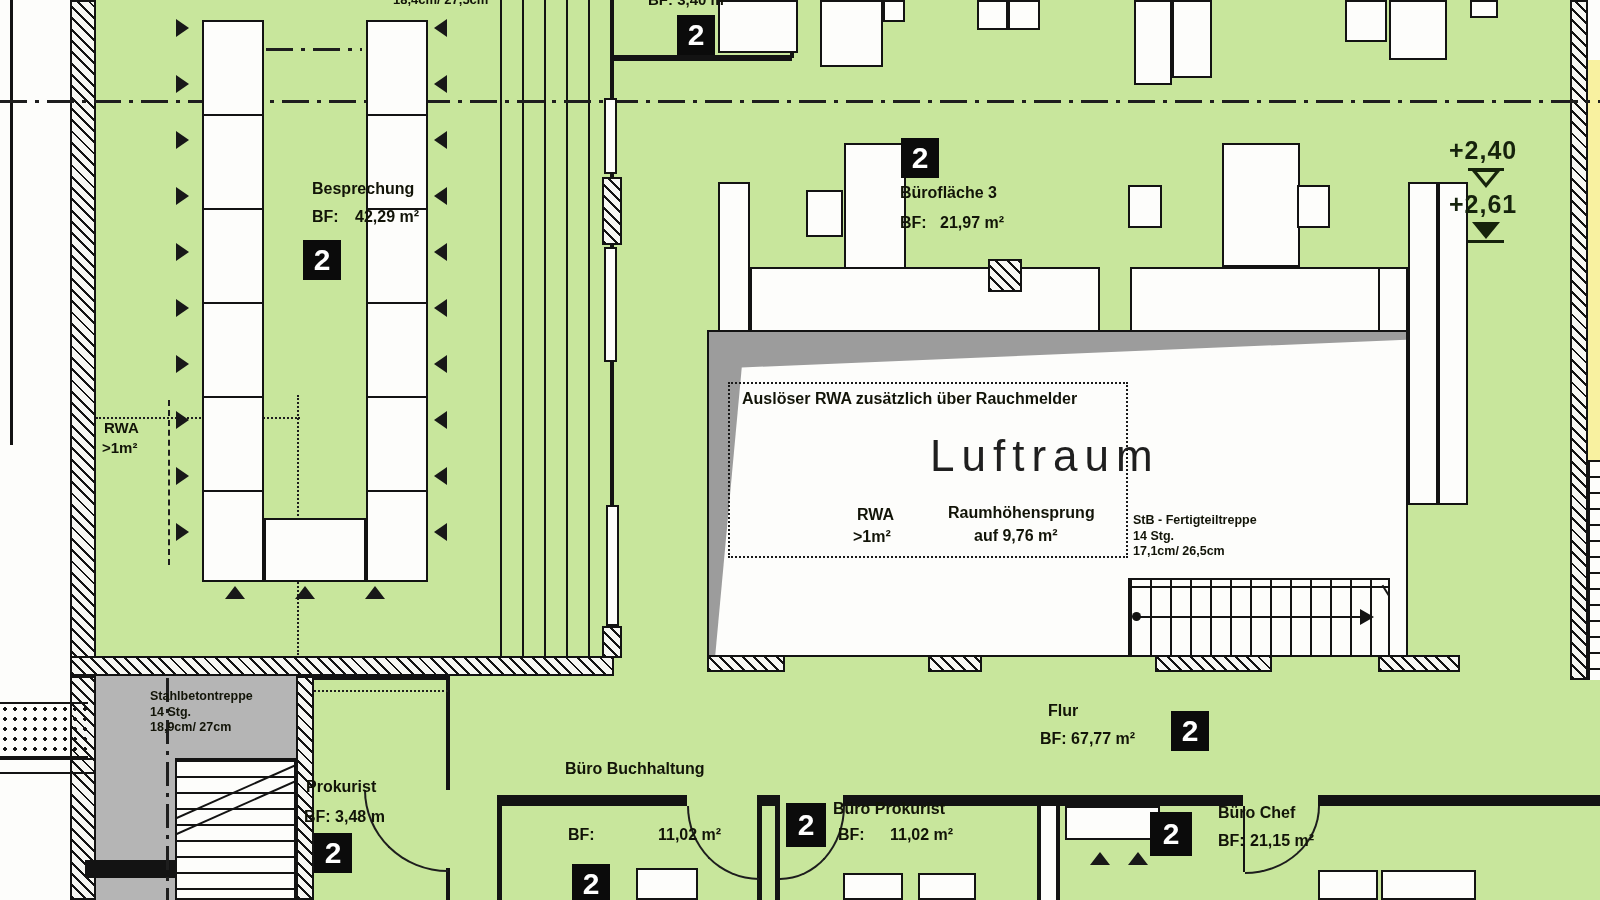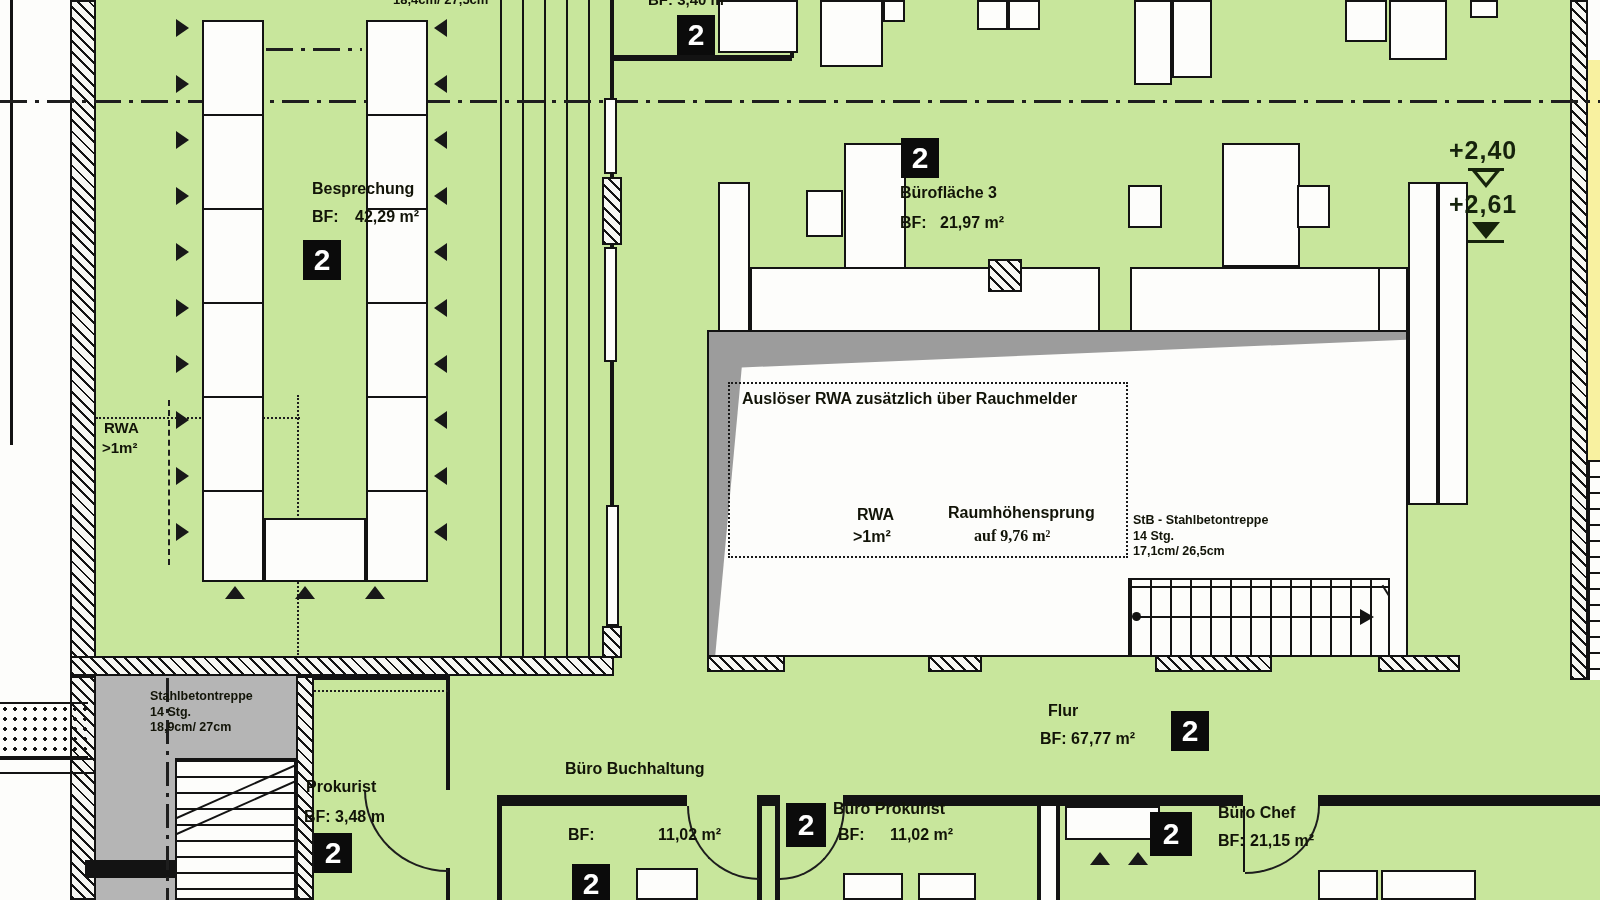--- a/index.html
+++ b/index.html
@@ -228,25 +228,26 @@
   <div class="lbl" style="left:890px;top:826px;">11,02 m²</div>
 
   <div class="lbl" style="left:1218px;top:804px;">Büro Chef</div>
   <div class="lbl" style="left:1218px;top:832px;">BF:</div>
   <div class="lbl" style="left:1250px;top:832px;">21,15 m²</div>
 
   <div class="lbl" style="left:104px;top:420px;font-size:15px;">RWA</div>
   <div class="lbl" style="left:102px;top:440px;font-size:15px;">&gt;1m²</div>
 
   <div class="lbl" style="left:742px;top:390px;font-size:16px;font-weight:600;">Auslöser RWA zusätzlich über Rauchmelder</div>
+  <div class="lbl" style="left:930px;top:432px;font-size:44px;font-weight:500;letter-spacing:7px;color:#1f1f1f;">Luftraum</div>
   <div class="lbl" style="left:857px;top:506px;">RWA</div>
   <div class="lbl" style="left:853px;top:528px;">&gt;1m²</div>
   <div class="lbl" style="left:948px;top:504px;">Raumhöhensprung</div>
-  <div class="lbl" style="left:974px;top:527px;font-family:Liberation Serif, serif;">auf 9,76 m²</div>
-  <div class="lbl sm" style="left:1133px;top:514px;">StB - Stahlbetontreppe</div>
+  <div class="lbl" style="left:974px;top:527px;">auf 9,76 m²</div>
+  <div class="lbl sm" style="left:1133px;top:514px;">StB - Fertigteiltreppe</div>
   <div class="lbl sm" style="left:1133px;top:530px;">14 Stg.</div>
   <div class="lbl sm" style="left:1133px;top:545px;">17,1cm/ 26,5cm</div>
 
   <div class="lbl sm" style="left:150px;top:690px;">Stahlbetontreppe</div>
   <div class="lbl sm" style="left:150px;top:706px;">14 Stg.</div>
   <div class="lbl sm" style="left:150px;top:721px;">18,9cm/ 27cm</div>
 
   <div class="lbl sm" style="left:393px;top:-7px;font-size:13px;">18,4cm/ 27,5cm</div>
   <div class="lbl" style="left:648px;top:-8px;font-size:15px;">BF: 3,40 m²</div>
 

